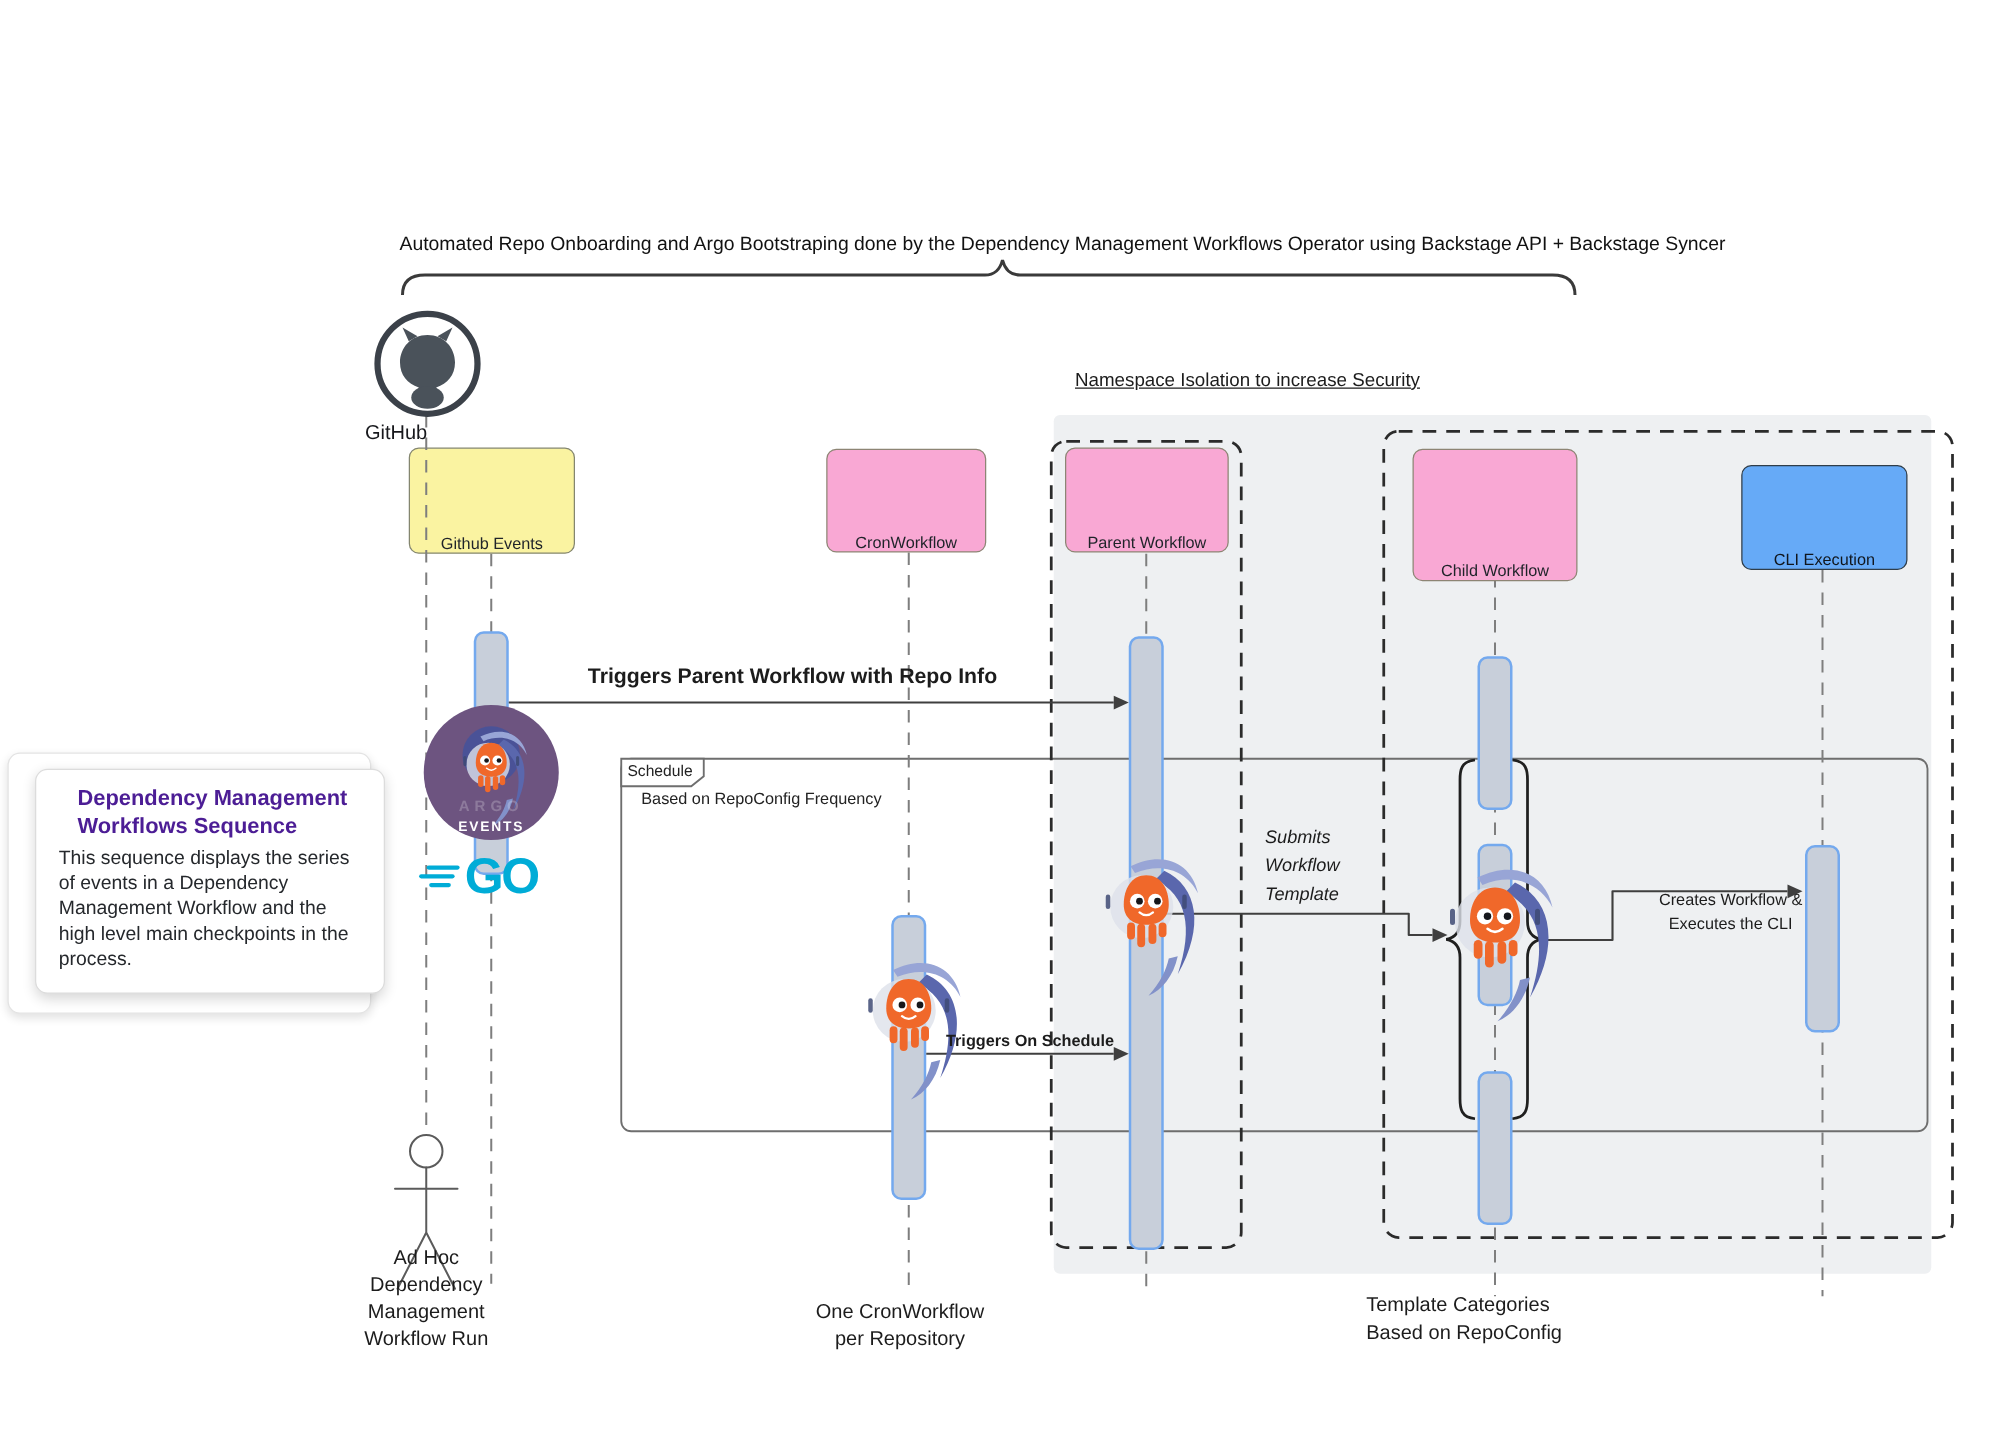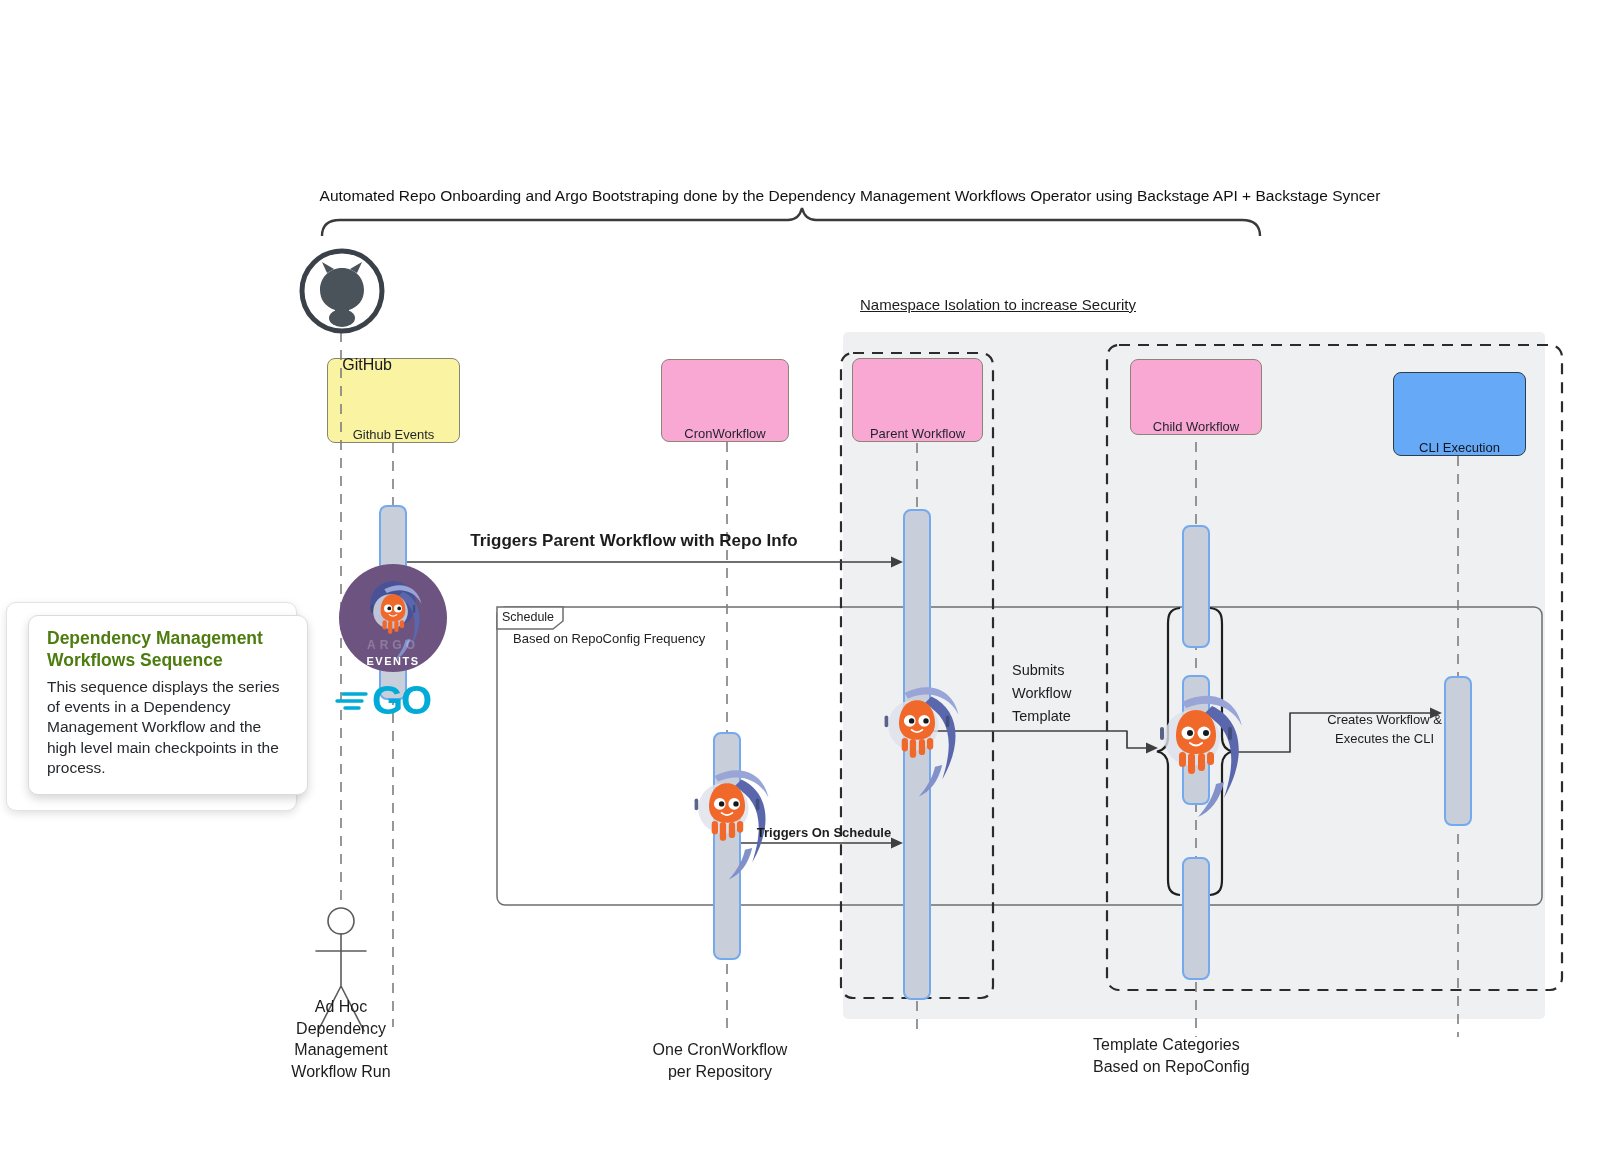--- a/index.html
+++ b/index.html
@@ -26,34 +26,34 @@
   .pbox.blue{background:#66aaf7;border:1.5px solid #2f3d49;color:#10161d;}
   
   .lbl{z-index:7;color:#1c1c1c;}
   .center{text-align:center;}
   .bold{font-weight:bold;}
   .preline{white-space:pre-line;}
   .title{left:150px;top:187px;width:1400px;text-align:center;font-size:15.5px;color:#111;}
   .ns-note{left:798px;top:296px;width:400px;text-align:center;font-size:15px;text-decoration:underline;}
   .msg1{left:404px;top:531px;width:460px;font-size:17px;}
   .msg2{left:734px;top:825px;width:180px;font-size:13px;}
-  .msg3{left:1012px;top:659px;font-size:14.5px;line-height:23px;}
+  .msg3{left:1012px;top:659px;font-size:14.5px;line-height:23px;font-style:italic;}
   .msg4{left:1292px;top:711px;width:185px;font-size:13px;line-height:18.5px;}
-  .github-lbl{left:292px;top:356px;width:100px;text-align:right;font-size:16px;color:#17181c;}
+  .github-lbl{left:292px;top:338px;width:100px;text-align:left;font-size:16px;color:#17181c;}
   .foot{font-size:16px;line-height:22px;}
   .adhoc{left:246px;top:996px;width:190px;line-height:21.5px;}
   .one-cron{left:620px;top:1039px;width:200px;}
   .tmpl-cat{left:1093px;top:1034px;}
   
   .card-back{left:6px;top:602px;width:289px;height:207px;background:#fff;border:1px solid #e3e3e3;
              border-radius:10px;z-index:7;box-shadow:0 3px 8px rgba(0,0,0,.12);}
   .card{left:28px;top:615px;width:280px;height:180px;background:#fff;border:1px solid #dcdcdc;
         border-radius:10px;z-index:8;box-shadow:0 4px 10px rgba(0,0,0,.16);box-sizing:border-box;
         padding:11px 16px 0 18px;}
-  .card h3{margin:0 0 6px 0;font-size:17.5px;line-height:1.26;color:#4d7c0f;}
+  .card h3{margin:0 0 6px 15px;font-size:17.5px;line-height:1.26;color:#4c1d95;}
   .card p{margin:0;font-size:15.5px;line-height:1.3;color:#25282c;}
 </style>
 </head>
 <body>
 
 <div class="abs ns-bg"></div>
 
 <svg class="abs under" width="1600" height="1157">
 
   <rect x="497" y="607" width="1045" height="298" rx="8" fill="none" stroke="#6e6e6e" stroke-width="1.5"></rect>
@@ -84,21 +84,21 @@
 
 <div class="abs pbox yellow" style="left:327px;top:358px;width:133px;height:85px;">
   <span>Github Events</span>
 </div>
 <div class="abs pbox orange" style="left:661px;top:359px;width:128px;height:83px;">
   <span>CronWorkflow</span>
 </div>
 <div class="abs pbox orange" style="left:852px;top:358px;width:131px;height:84px;">
   <span>Parent Workflow</span>
 </div>
-<div class="abs pbox orange" style="left:1130px;top:359px;width:132px;height:76px;">
+<div class="abs pbox orange" style="left:1130px;top:359px;width:132px;height:106px;">
   <span>Child Workflow</span>
 </div>
 <div class="abs pbox blue" style="left:1393px;top:372px;width:133px;height:84px;">
   <span>CLI Execution</span>
 </div>
 
 <svg class="abs over" width="1600" height="1157">
   <defs>
     <g id="argo">
       <path d="M-14,-40 C14,-54 40,-44 46,-16 C36,-36 14,-44 -10,-34 Z" fill="#98a5d6"></path>

